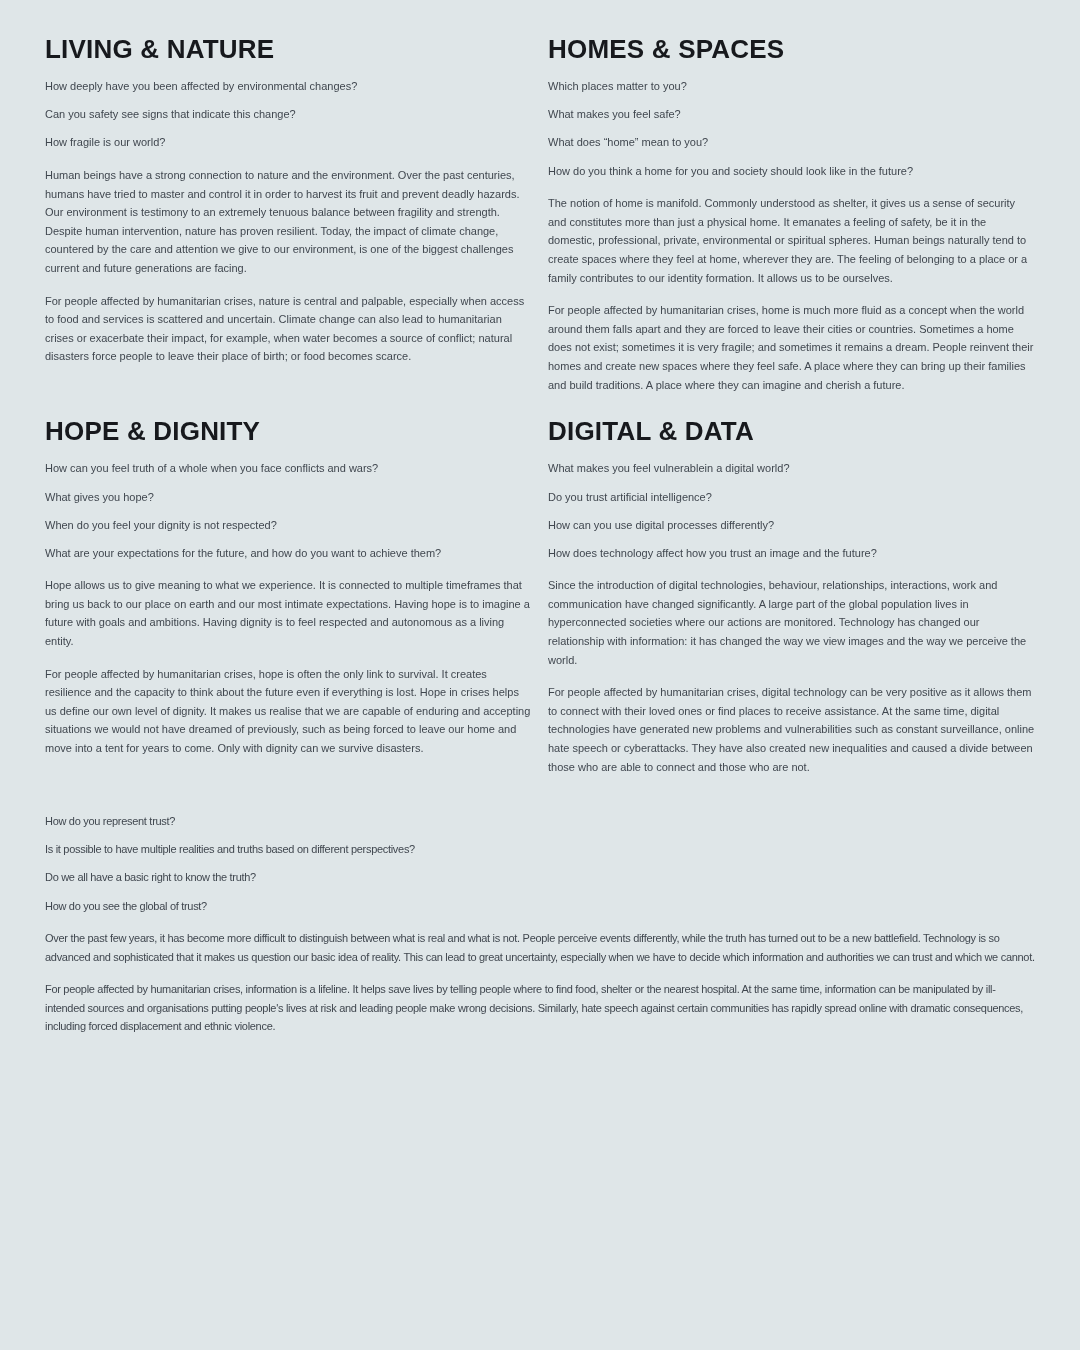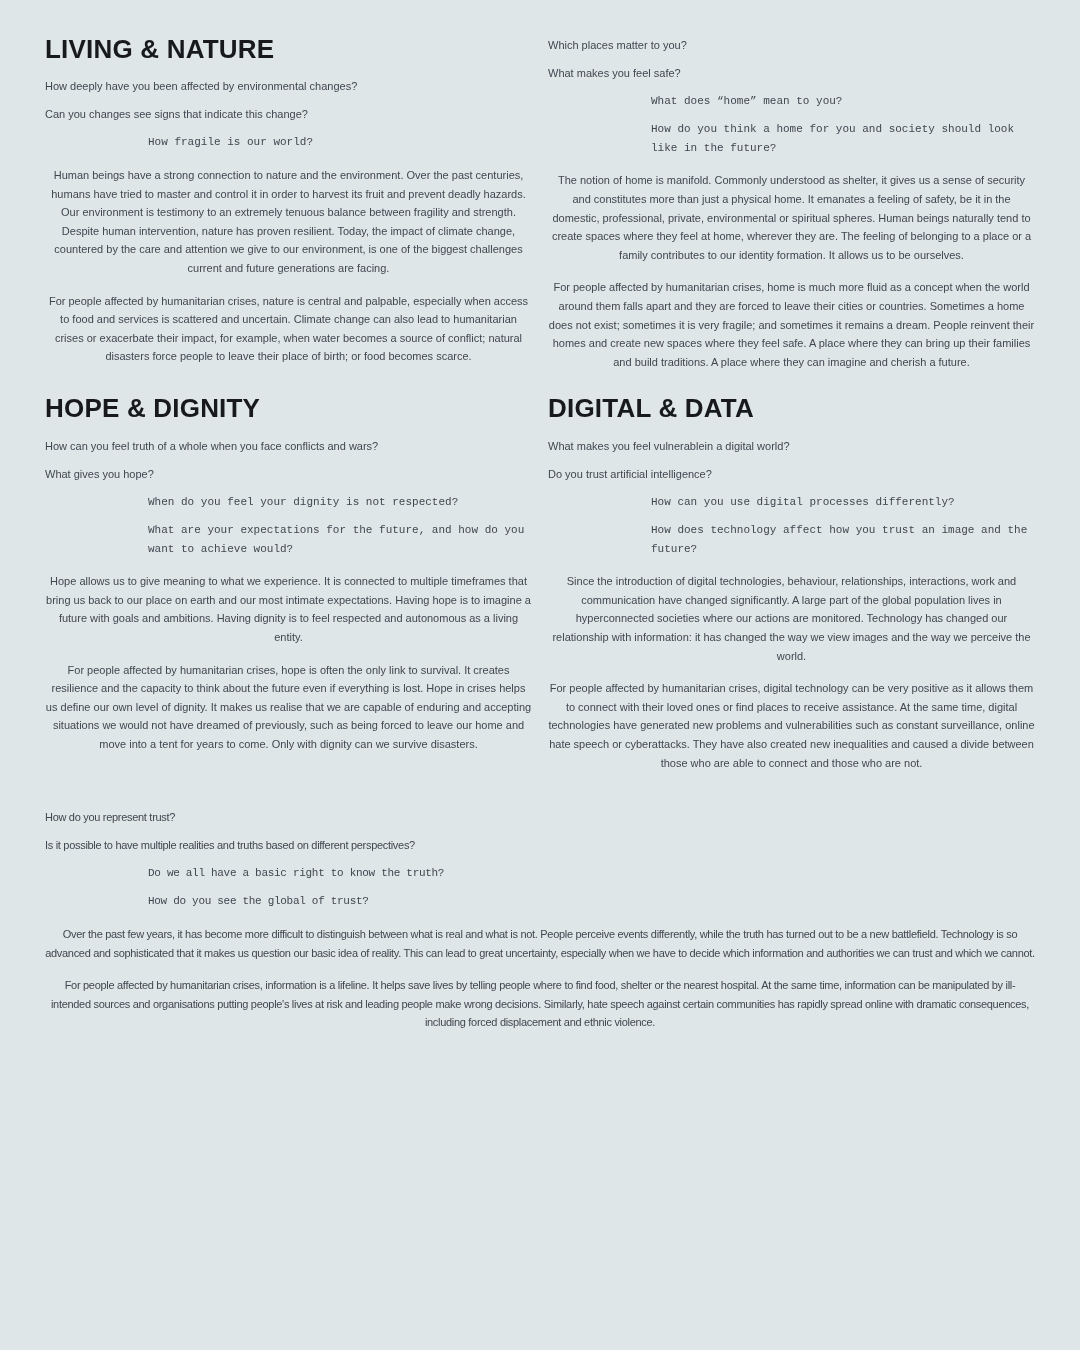--- a/index.html
+++ b/index.html
@@ -42,61 +42,59 @@
   }
   p {
     margin: 0;
     font-size: 11px;
     line-height: 18.6px;
   }
   .q {
     margin-bottom: 9.5px;
   }
   .q.indent {
-    margin-left: 103px;
-    font-family: Liberation Mono, monospace;
   }
   .para {
     margin-top: 14px;
-    text-align: center;
   }
   section.full p {
     letter-spacing: -0.3px;
   }
 </style>
 </head>
 <body>
 
 <main class="page">
   <div class="grid">
 
     <section>
       <h2>LIVING &amp; NATURE</h2>
       <p class="q">How deeply have you been affected by environmental changes?</p>
-      <p class="q">Can you changes see signs that indicate this change?</p>
+      <p class="q">Can you safety see signs that indicate this change?</p>
       <p class="q indent">How fragile is our world?</p>
       <p class="para">Human beings have a strong connection to nature and the environment. Over the past centuries, humans have tried to master and control it in order to harvest its fruit and prevent deadly hazards. Our environment is testimony to an extremely tenuous balance between fragility and strength. Despite human intervention, nature has proven resilient. Today, the impact of climate change, countered by the care and attention we give to our environment, is one of the biggest challenges current and future generations are facing.</p>
       <p class="para">For people affected by humanitarian crises, nature is central and palpable, especially when access to food and services is scattered and uncertain. Climate change can also lead to humanitarian crises or exacerbate their impact, for example, when water becomes a source of conflict; natural disasters force people to leave their place of birth; or food becomes scarce.</p>
     </section>
 
     <section>
+      <h2>HOMES &amp; SPACES</h2>
       <p class="q">Which places matter to you?</p>
       <p class="q">What makes you feel safe?</p>
       <p class="q indent">What does “home” mean to you?</p>
       <p class="q indent">How do you think a home for you and society should look like in the future?</p>
       <p class="para">The notion of home is manifold. Commonly understood as shelter, it gives us a sense of security and constitutes more than just a physical home. It emanates a feeling of safety, be it in the domestic, professional, private, environmental or spiritual spheres. Human beings naturally tend to create spaces where they feel at home, wherever they are. The feeling of belonging to a place or a family contributes to our identity formation. It allows us to be ourselves.</p>
       <p class="para">For people affected by humanitarian crises, home is much more fluid as a concept when the world around them falls apart and they are forced to leave their cities or countries. Sometimes a home does not exist; sometimes it is very fragile; and sometimes it remains a dream. People reinvent their homes and create new spaces where they feel safe. A place where they can bring up their families and build traditions. A place where they can imagine and cherish a future.</p>
     </section>
 
     <section>
       <h2>HOPE &amp; DIGNITY</h2>
       <p class="q">How can you feel truth of a whole when you face conflicts and wars?</p>
       <p class="q">What gives you hope?</p>
       <p class="q indent">When do you feel your dignity is not respected?</p>
-      <p class="q indent">What are your expectations for the future, and how do you want to achieve would?</p>
+      <p class="q indent">What are your expectations for the future, and how do you want to achieve them?</p>
       <p class="para">Hope allows us to give meaning to what we experience. It is connected to multiple timeframes that bring us back to our place on earth and our most intimate expectations. Having hope is to imagine a future with goals and ambitions. Having dignity is to feel respected and autonomous as a living entity.</p>
       <p class="para">For people affected by humanitarian crises, hope is often the only link to survival. It creates resilience and the capacity to think about the future even if everything is lost. Hope in crises helps us define our own level of dignity. It makes us realise that we are capable of enduring and accepting situations we would not have dreamed of previously, such as being forced to leave our home and move into a tent for years to come. Only with dignity can we survive disasters.</p>
     </section>
 
     <section>
       <h2>DIGITAL &amp; DATA</h2>
       <p class="q">What makes you feel vulnerablein a digital world?</p>
       <p class="q">Do you trust artificial intelligence?</p>
       <p class="q indent">How can you use digital processes differently?</p>
       <p class="q indent">How does technology affect how you trust an image and the future?</p>

